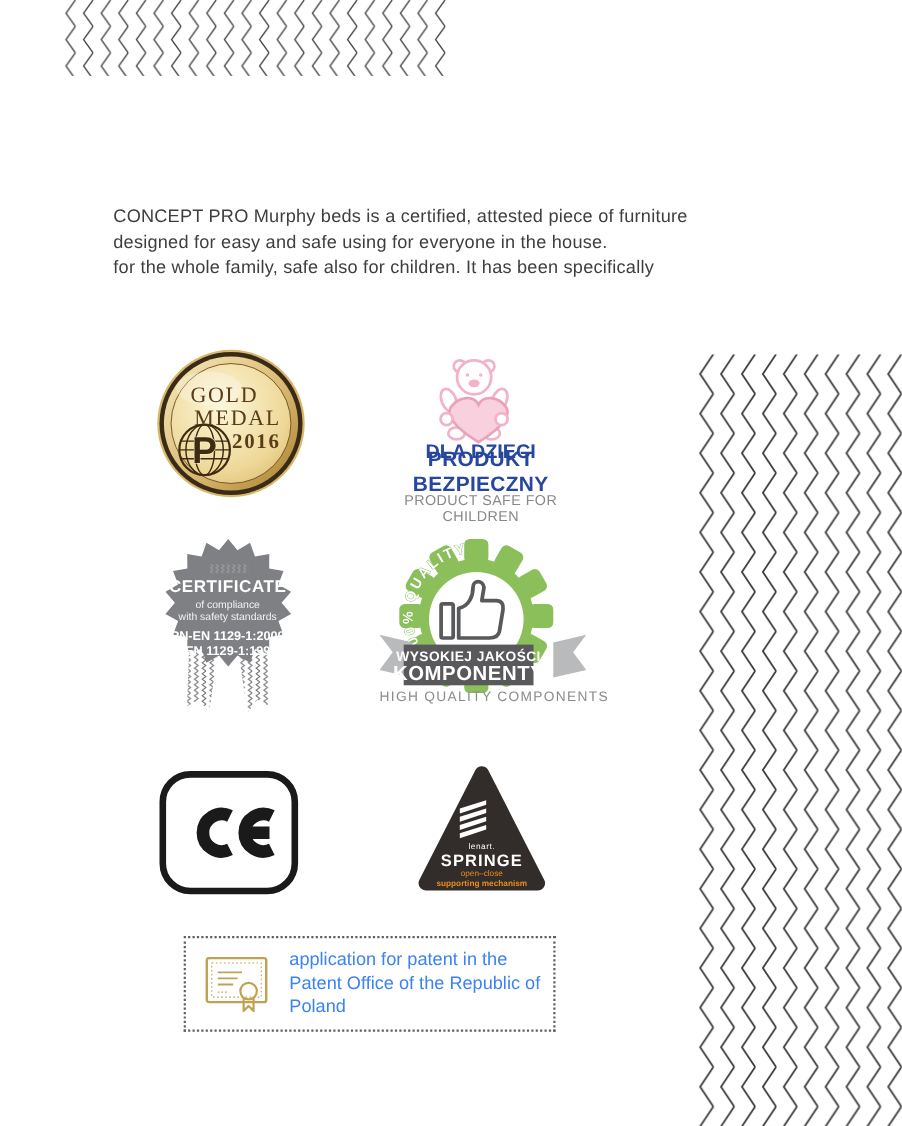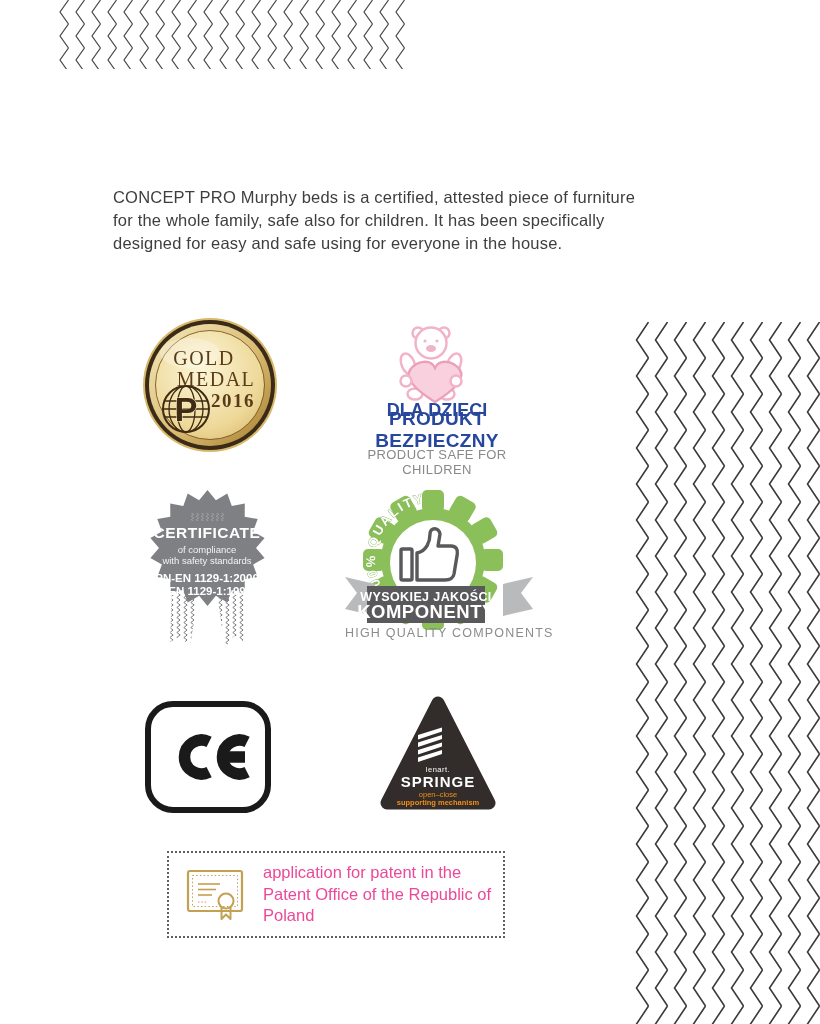--- a/index.html
+++ b/index.html
@@ -1,28 +1,28 @@
 <!DOCTYPE html>
 <html><head>
 <meta charset="utf-8">
 <style>
   html,body{margin:0;padding:0;background:#ffffff;}
   #page{position:relative;width:820px;height:1024px;background:#ffffff;overflow:hidden;
         font-family:"Liberation Sans",sans-serif;}
   .abs{position:absolute;}
   #heading{left:110px;top:112px;font-size:47px;font-weight:bold;color:#2d2d2d;letter-spacing:.5px;white-space:nowrap;}
-  #para{left:113px;top:186px;font-size:16.5px;color:#3e3e3e;line-height:1.38;letter-spacing:.2px;}
+  #para{left:103px;top:186px;font-size:16.5px;color:#3e3e3e;line-height:1.38;letter-spacing:.2px;}
   .pl-blue{color:#27479e;font-weight:bold;text-align:center;}
   #bear-l1{left:355px;top:408px;width:164px;font-size:19px;letter-spacing:.3px;}
   #bear-l2{left:355px;top:400px;width:164px;font-size:18px;}
   #bear-l3{left:337px;top:447px;width:200px;font-size:13px;font-weight:normal;color:#87898b;text-align:center;letter-spacing:.4px;}
   #hq-caption{left:345px;top:626px;width:190px;font-size:12.5px;font-weight:normal;color:#8a8c8e;text-align:center;letter-spacing:1.2px;white-space:nowrap;}
   #patent-box{left:167px;top:851px;width:338px;height:87px;border:2px dotted #606060;box-sizing:border-box;
               display:flex;align-items:center;}
-  #patent-text{margin-left:18px;width:242px;font-size:16.5px;color:#ec4899;line-height:1.32;}
+  #patent-text{margin-left:18px;width:242px;font-size:16.5px;color:#3b82f6;line-height:1.32;}
   svg text{font-family:"Liberation Sans",sans-serif;}
   .medal-word{font-family:"Liberation Serif",serif;fill:#5a3c18;letter-spacing:1.5px;}
 </style>
 </head>
 <body>
 
 <div id="page">
 
   <svg width="0" height="0" style="position:absolute" aria-hidden="true">
     <defs>
@@ -44,22 +44,22 @@
   <svg class="abs" style="left:56px;top:0" width="350" height="69">
     <rect width="350" height="69" fill="url(#patTop)"></rect>
   </svg>
 
   <svg class="abs" style="left:633px;top:322px" width="187" height="702">
     <rect width="187" height="702" fill="url(#patRight)"></rect>
   </svg>
 
   <div id="para" class="abs">
     <div>CONCEPT PRO Murphy beds is a certified, attested piece of furniture</div>
+    <div>designed for easy and safe using for everyone in the house.</div>
     <div>for the whole family, safe also for children. It has been specifically</div>
-    <div>designed for easy and safe using for everyone in the house.</div>
   </div>
 
   <svg class="abs" style="left:142px;top:317px" width="136" height="136" viewBox="0 0 136 136">
     <defs>
       <linearGradient id="gRing" x1="0" y1="0" x2="1" y2="1">
         <stop offset="0" stop-color="#f6ebbd"></stop>
           <stop offset="0.55" stop-color="#d9ba72"></stop>
           <stop offset="1" stop-color="#a8802f"></stop>
       </linearGradient>
       <radialGradient id="gFace" cx="0.42" cy="0.35" r="0.85">

